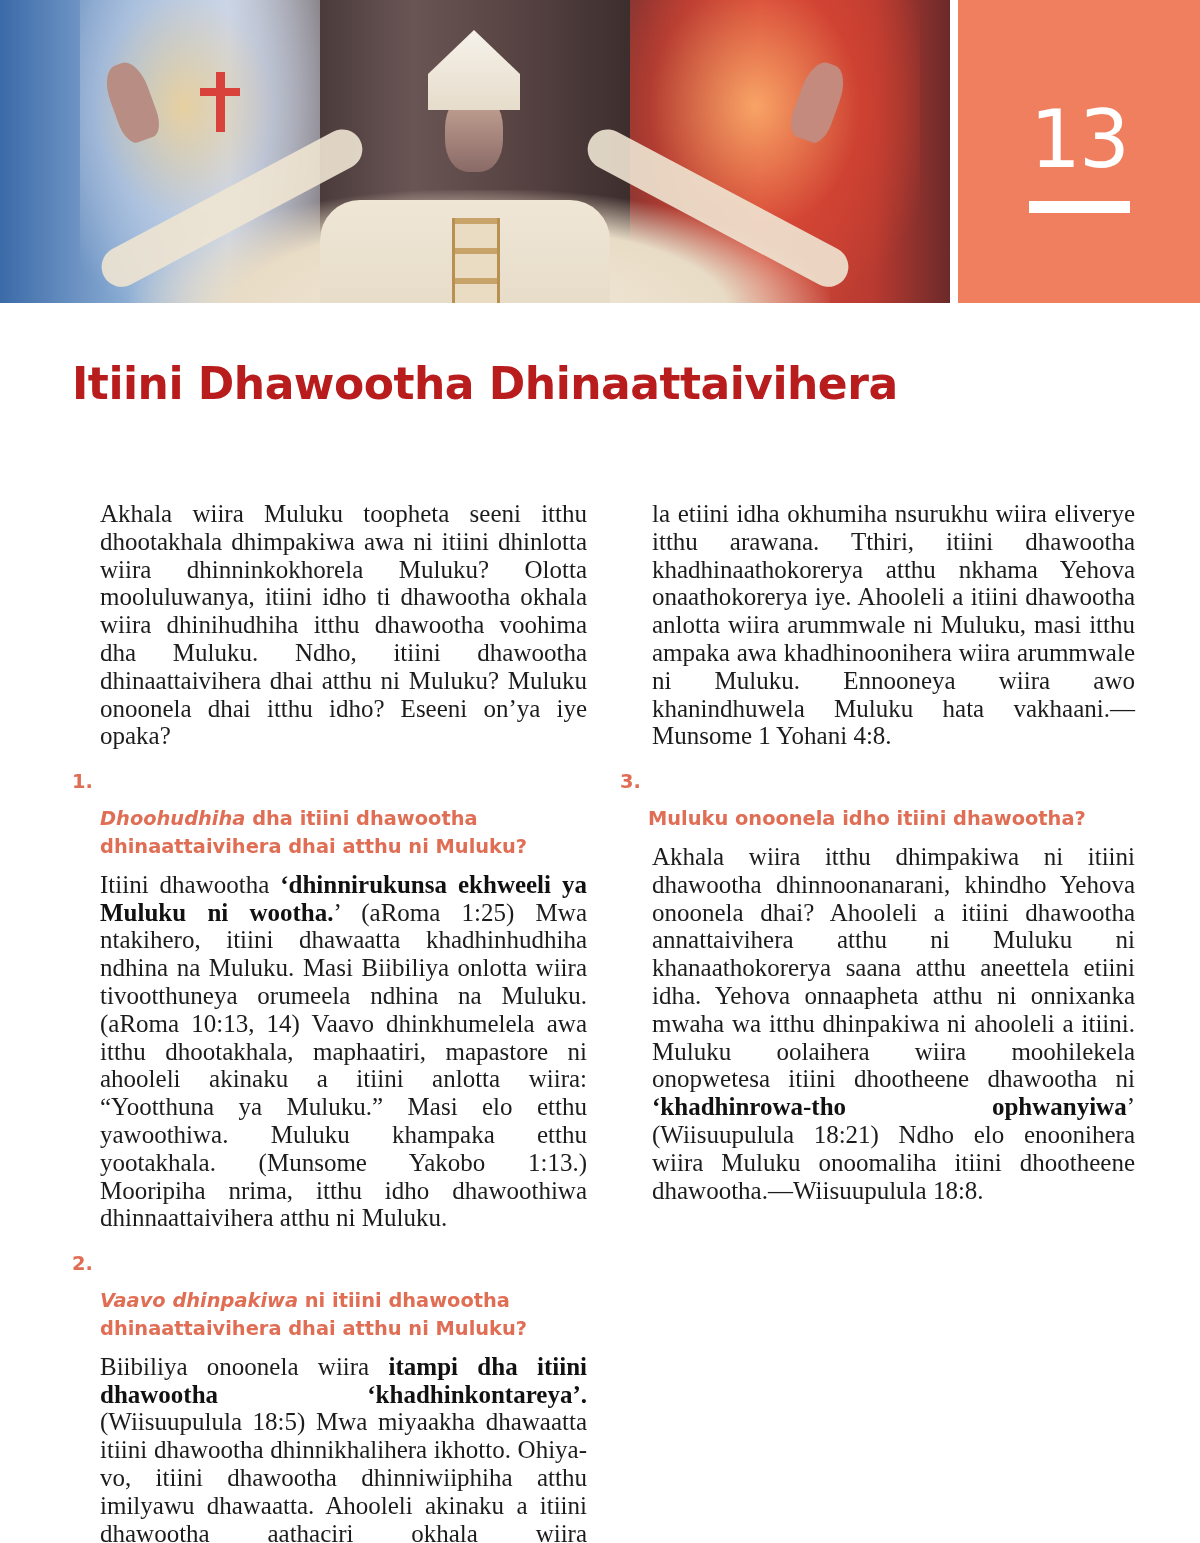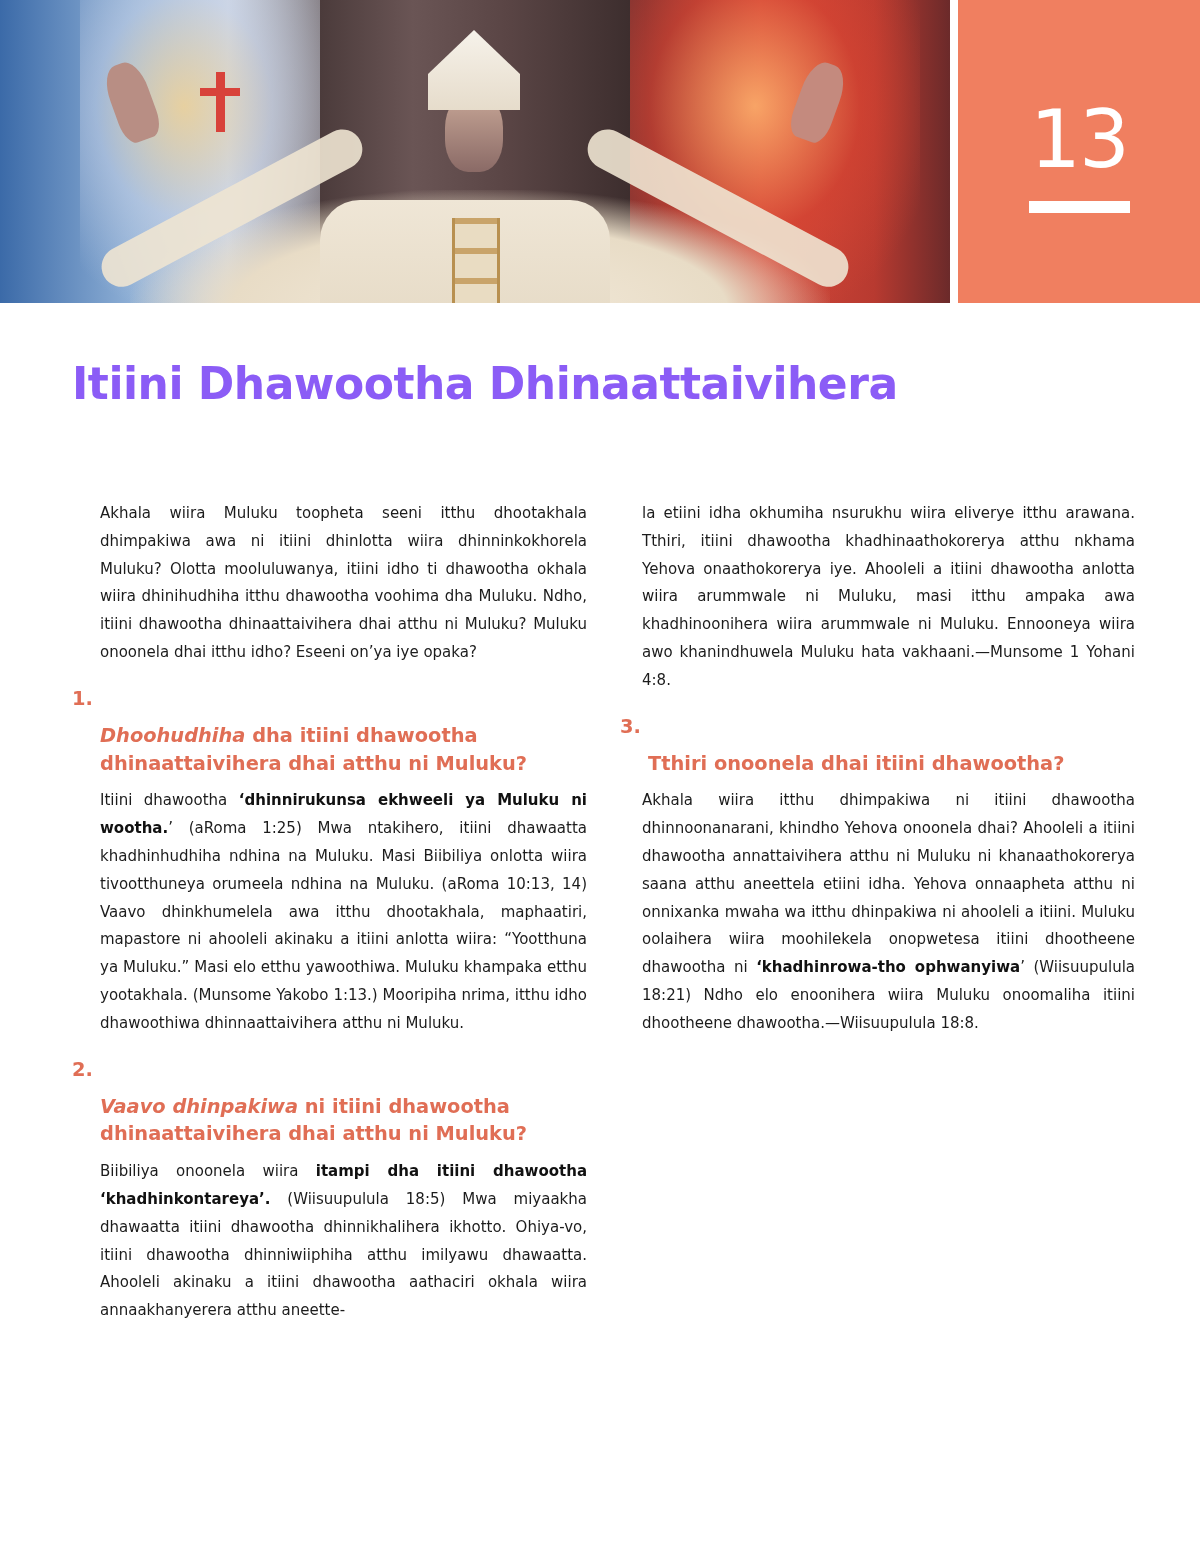--- a/index.html
+++ b/index.html
@@ -35,28 +35,28 @@
   .hero .hand-r { position: absolute; left: 798px; top: 62px; width: 40px; height: 80px; background: #c48a7e; border-radius: 40% 40% 30% 30%; transform: rotate(20deg); }
 
   .divider-gap { position: absolute; left: 950px; top: 0; width: 8px; height: 303px; background: #ffffff; }
 
   .chapter-box { position: absolute; left: 958px; top: 0; width: 242px; height: 303px; background: #f07f60; }
   .chapter-number { position: absolute; left: 0; width: 242px; top: 100px; text-align: center;
           color: #ffffff; font-family: "DejaVu Sans", sans-serif; font-size: 80px; font-weight: 400; line-height: 1; letter-spacing: -2px; }
   .chapter-rule { position: absolute; left: 71px; top: 201px; width: 101px; height: 12px; background: #ffffff; }
 
   .page-title { position: absolute; left: 72px; top: 358px; width: 900px; margin: 0;
-          font-family: "DejaVu Sans", sans-serif; font-weight: 700; font-size: 44px; line-height: 52px; color: #8b5cf6; letter-spacing: -0.5px; }
+          font-family: "DejaVu Sans", sans-serif; font-weight: 700; font-size: 44px; line-height: 52px; color: #b91c1c; letter-spacing: -0.5px; }
 
   .col { position: absolute; top: 500px; }
   .col-left { left: 72px; width: 515px; }
   .col-right { left: 620px; width: 515px; }
 
-  .para { margin: 0 0 18px 28px; font-size: 15px; line-height: 27.8px; text-align: justify; color: #1c1c1c; }
-  .col-right .para.lead { margin-left: 22px; }
+  .para { margin: 0 0 18px 28px; font-size: 25px; line-height: 27.8px; text-align: justify; color: #1c1c1c; font-family: Liberation Serif, serif; }
+  .col-right .para.lead { margin-left: 32px; }
 
   .q { margin: 0 0 10px 0; display: flex; font-weight: 700; font-size: 19.4px; line-height: 27.8px; color: #e06e55; }
   .q-num { width: 28px; flex: 0 0 28px; }
   .q-text { flex: 1; margin-top: 37px; }
   .q-text em { font-style: italic; }
 
   b { font-weight: 700; color: #111; }
 </style>
 </head>
 <body>
@@ -102,16 +102,16 @@
     <span class="q-text"><em>Vaavo dhinpakiwa</em><span> ni itiini dhawootha dhinaattaivihera dhai atthu ni Muluku?</span></span>
   </div>
   <p class="para"><span>Biibiliya onoonela wiira </span><b>itampi dha itiini dhawootha ‘khadhinkontareya’.</b><span> (Wiisuupulula 18:5) Mwa miyaakha dhawaatta itiini dhawootha dhinnikhalihera ikhotto. Ohiya-vo, itiini dhawootha dhinniwiiphiha atthu imilyawu dhawaatta. Ahooleli akinaku a itiini dhawootha aathaciri okhala wiira annaakhanyerera atthu aneette-</span></p>
 </div>
 
 <div class="col col-right">
   <p class="para lead">la etiini idha okhumiha nsurukhu wiira eliverye itthu arawana. Tthiri, itiini dhawootha khadhinaathokorerya atthu nkhama Yehova onaathokorerya iye. Ahooleli a itiini dhawootha anlotta wiira arummwale ni Muluku, masi itthu ampaka awa khadhinoonihera wiira arummwale ni Muluku. Ennooneya wiira awo khanindhuwela Muluku hata vakhaani.—Munsome 1 Yohani 4:8.</p>
 
   <div class="q">
     <span class="q-num">3.</span>
-    <span class="q-text"><span>Tthiri onoonela dhai itiini dhawootha?</span></span>
+    <span class="q-text"><span>Muluku onoonela idho itiini dhawootha?</span></span>
   </div>
   <p class="para lead"><span>Akhala wiira itthu dhimpakiwa ni itiini dhawootha dhinnoonanarani, khindho Yehova onoonela dhai? Ahooleli a itiini dhawootha annattaivihera atthu ni Muluku ni khanaathokorerya saana atthu aneettela etiini idha. Yehova onnaapheta atthu ni onnixanka mwaha wa itthu dhinpakiwa ni ahooleli a itiini. Muluku oolaihera wiira moohilekela onopwetesa itiini dhootheene dhawootha ni </span><b>‘khadhinrowa-tho ophwanyiwa</b><span>’ (Wiisuupulula 18:21) Ndho elo enoonihera wiira Muluku onoomaliha itiini dhootheene dhawootha.—Wiisuupulula 18:8.</span></p>
 </div>
 
 </body></html>

